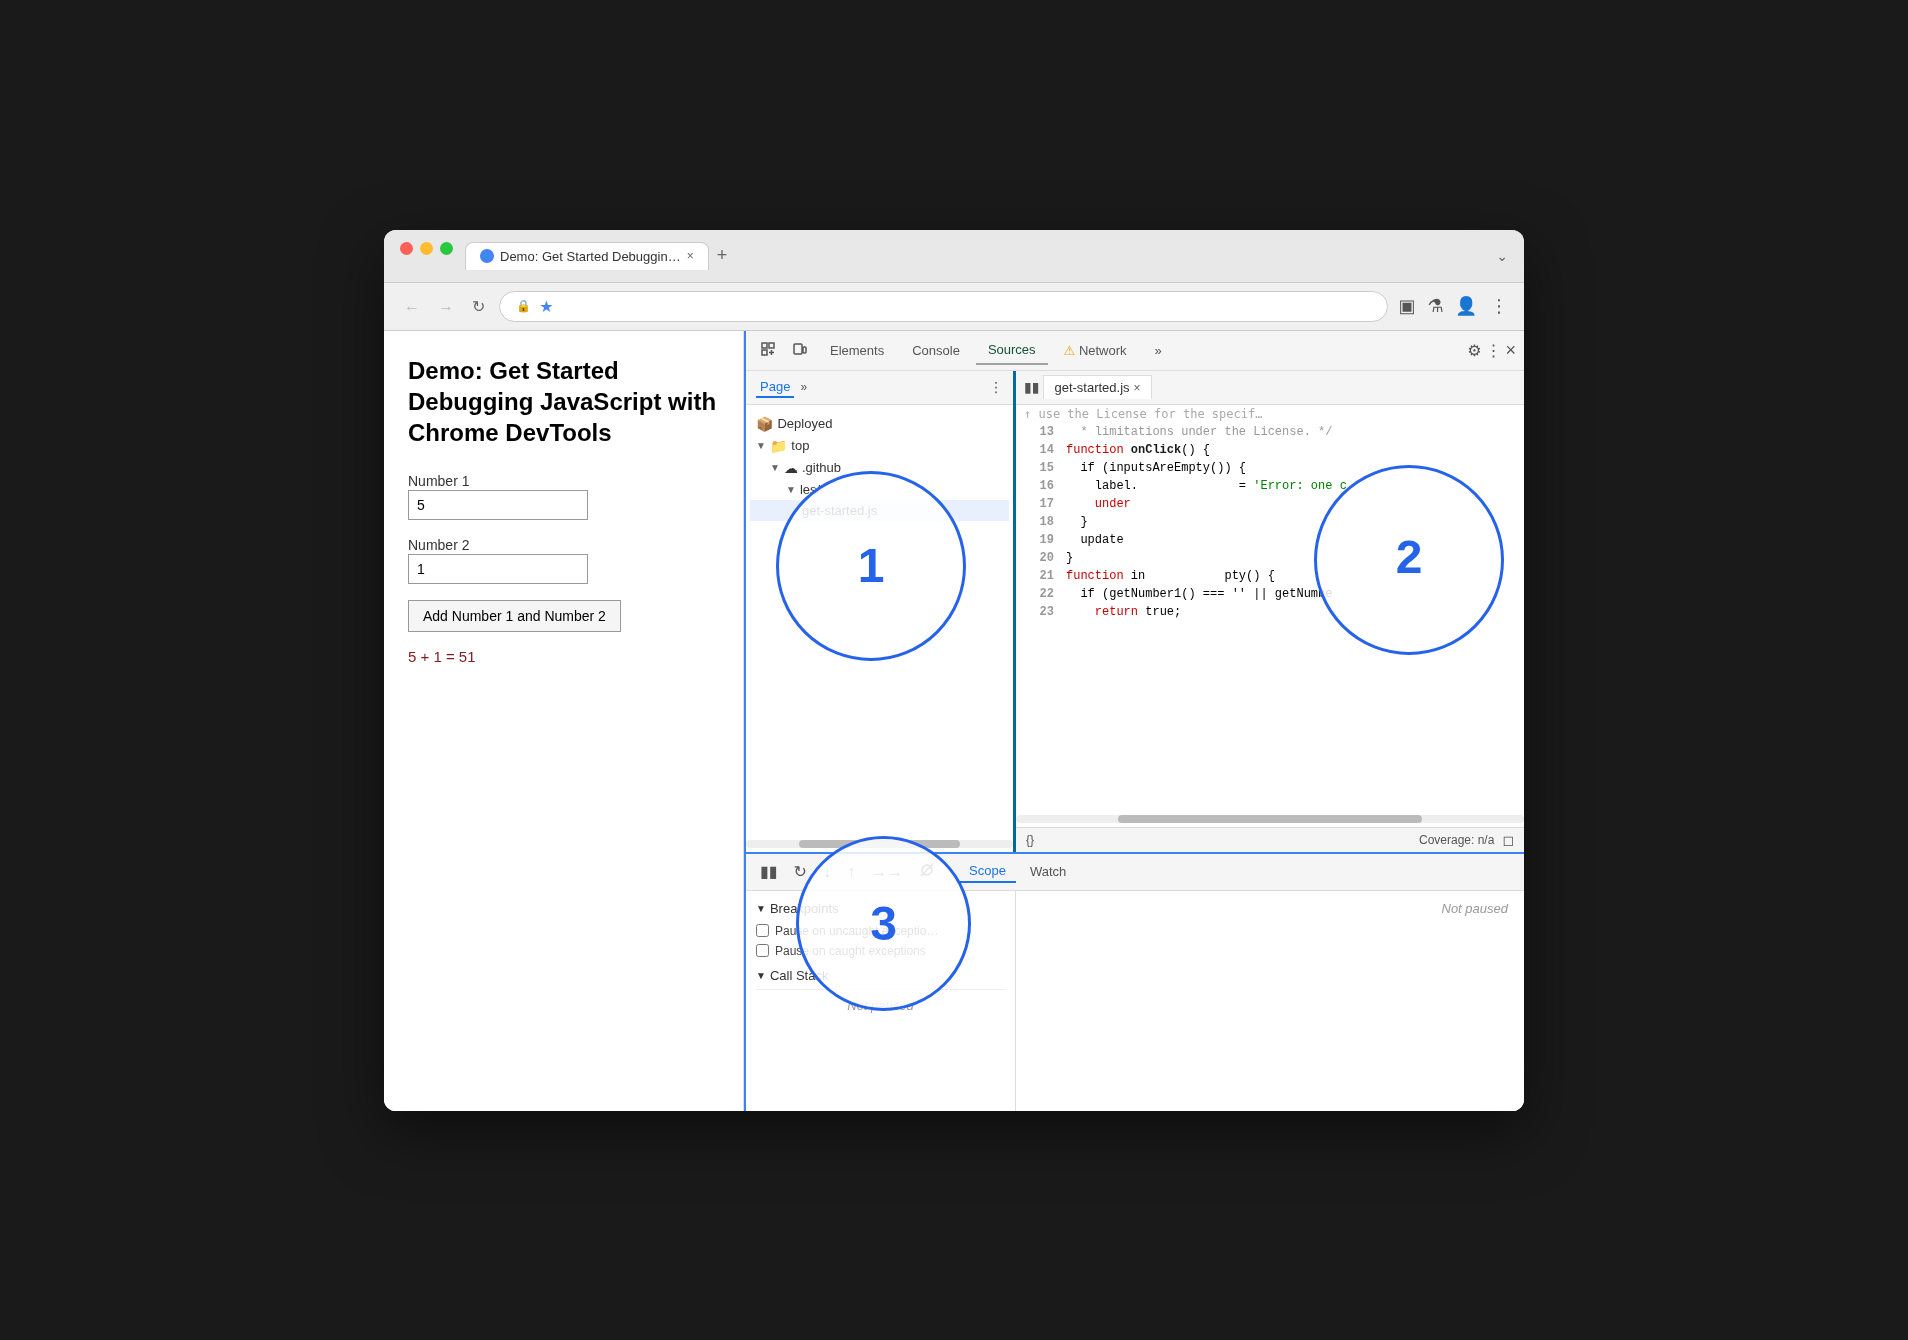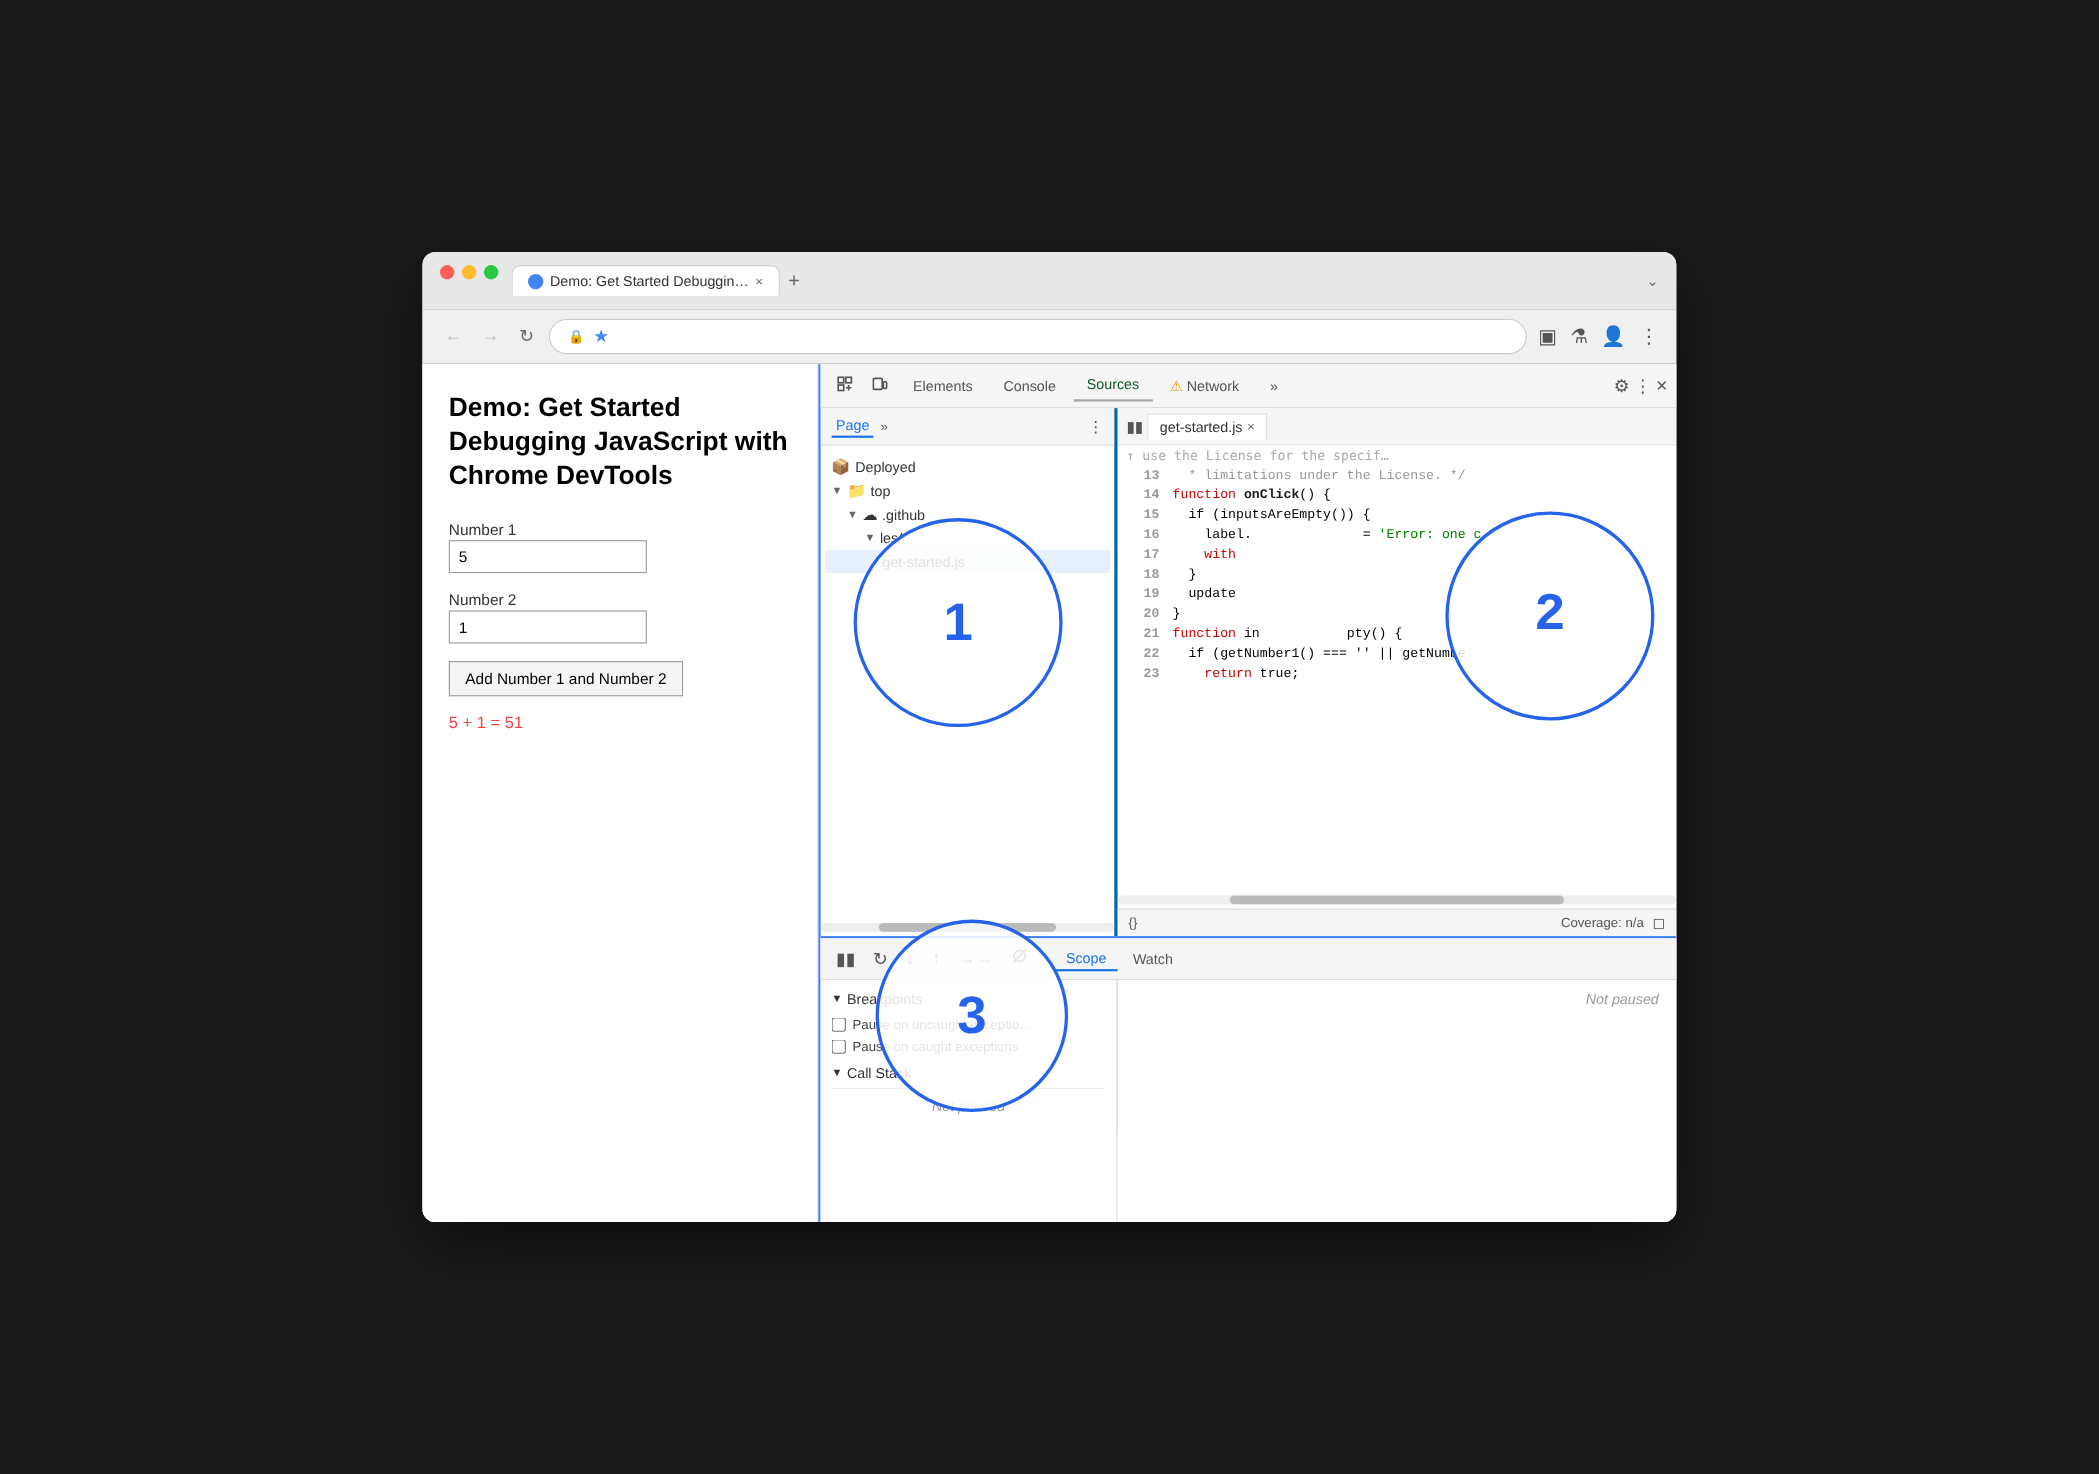--- a/index.html
+++ b/index.html
@@ -155,21 +155,21 @@
       border: 1px solid #999;
       background: #f5f5f5;
       padding: 7px 14px;
       font-size: 14px;
       cursor: pointer;
       margin-bottom: 16px;
       display: block;
     }
     .result-text {
       font-size: 15px;
-      color: #ef4444;
+      color: #7f1d1d;
     }
     
     .devtools-panel {
       flex: 1;
       display: flex;
       flex-direction: column;
       background: #fff;
       border-left: 2px solid #3b82f6;
     }
     
@@ -625,21 +625,21 @@
             <div class="code-line">
               <span class="line-num">15</span>
               <span class="line-code">  if (inputsAreEmpty()) {</span>
             </div>
             <div class="code-line">
               <span class="line-num">16</span>
               <span class="line-code">    label.              = <span class="str">'Error: one c</span></span>
             </div>
             <div class="code-line">
               <span class="line-num">17</span>
-              <span class="line-code">    <span class="kw">with</span></span>
+              <span class="line-code">    <span class="kw">under</span></span>
             </div>
             <div class="code-line">
               <span class="line-num">18</span>
               <span class="line-code">  }</span>
             </div>
             <div class="code-line">
               <span class="line-num">19</span>
               <span class="line-code">  update</span>
             </div>
             <div class="code-line">

